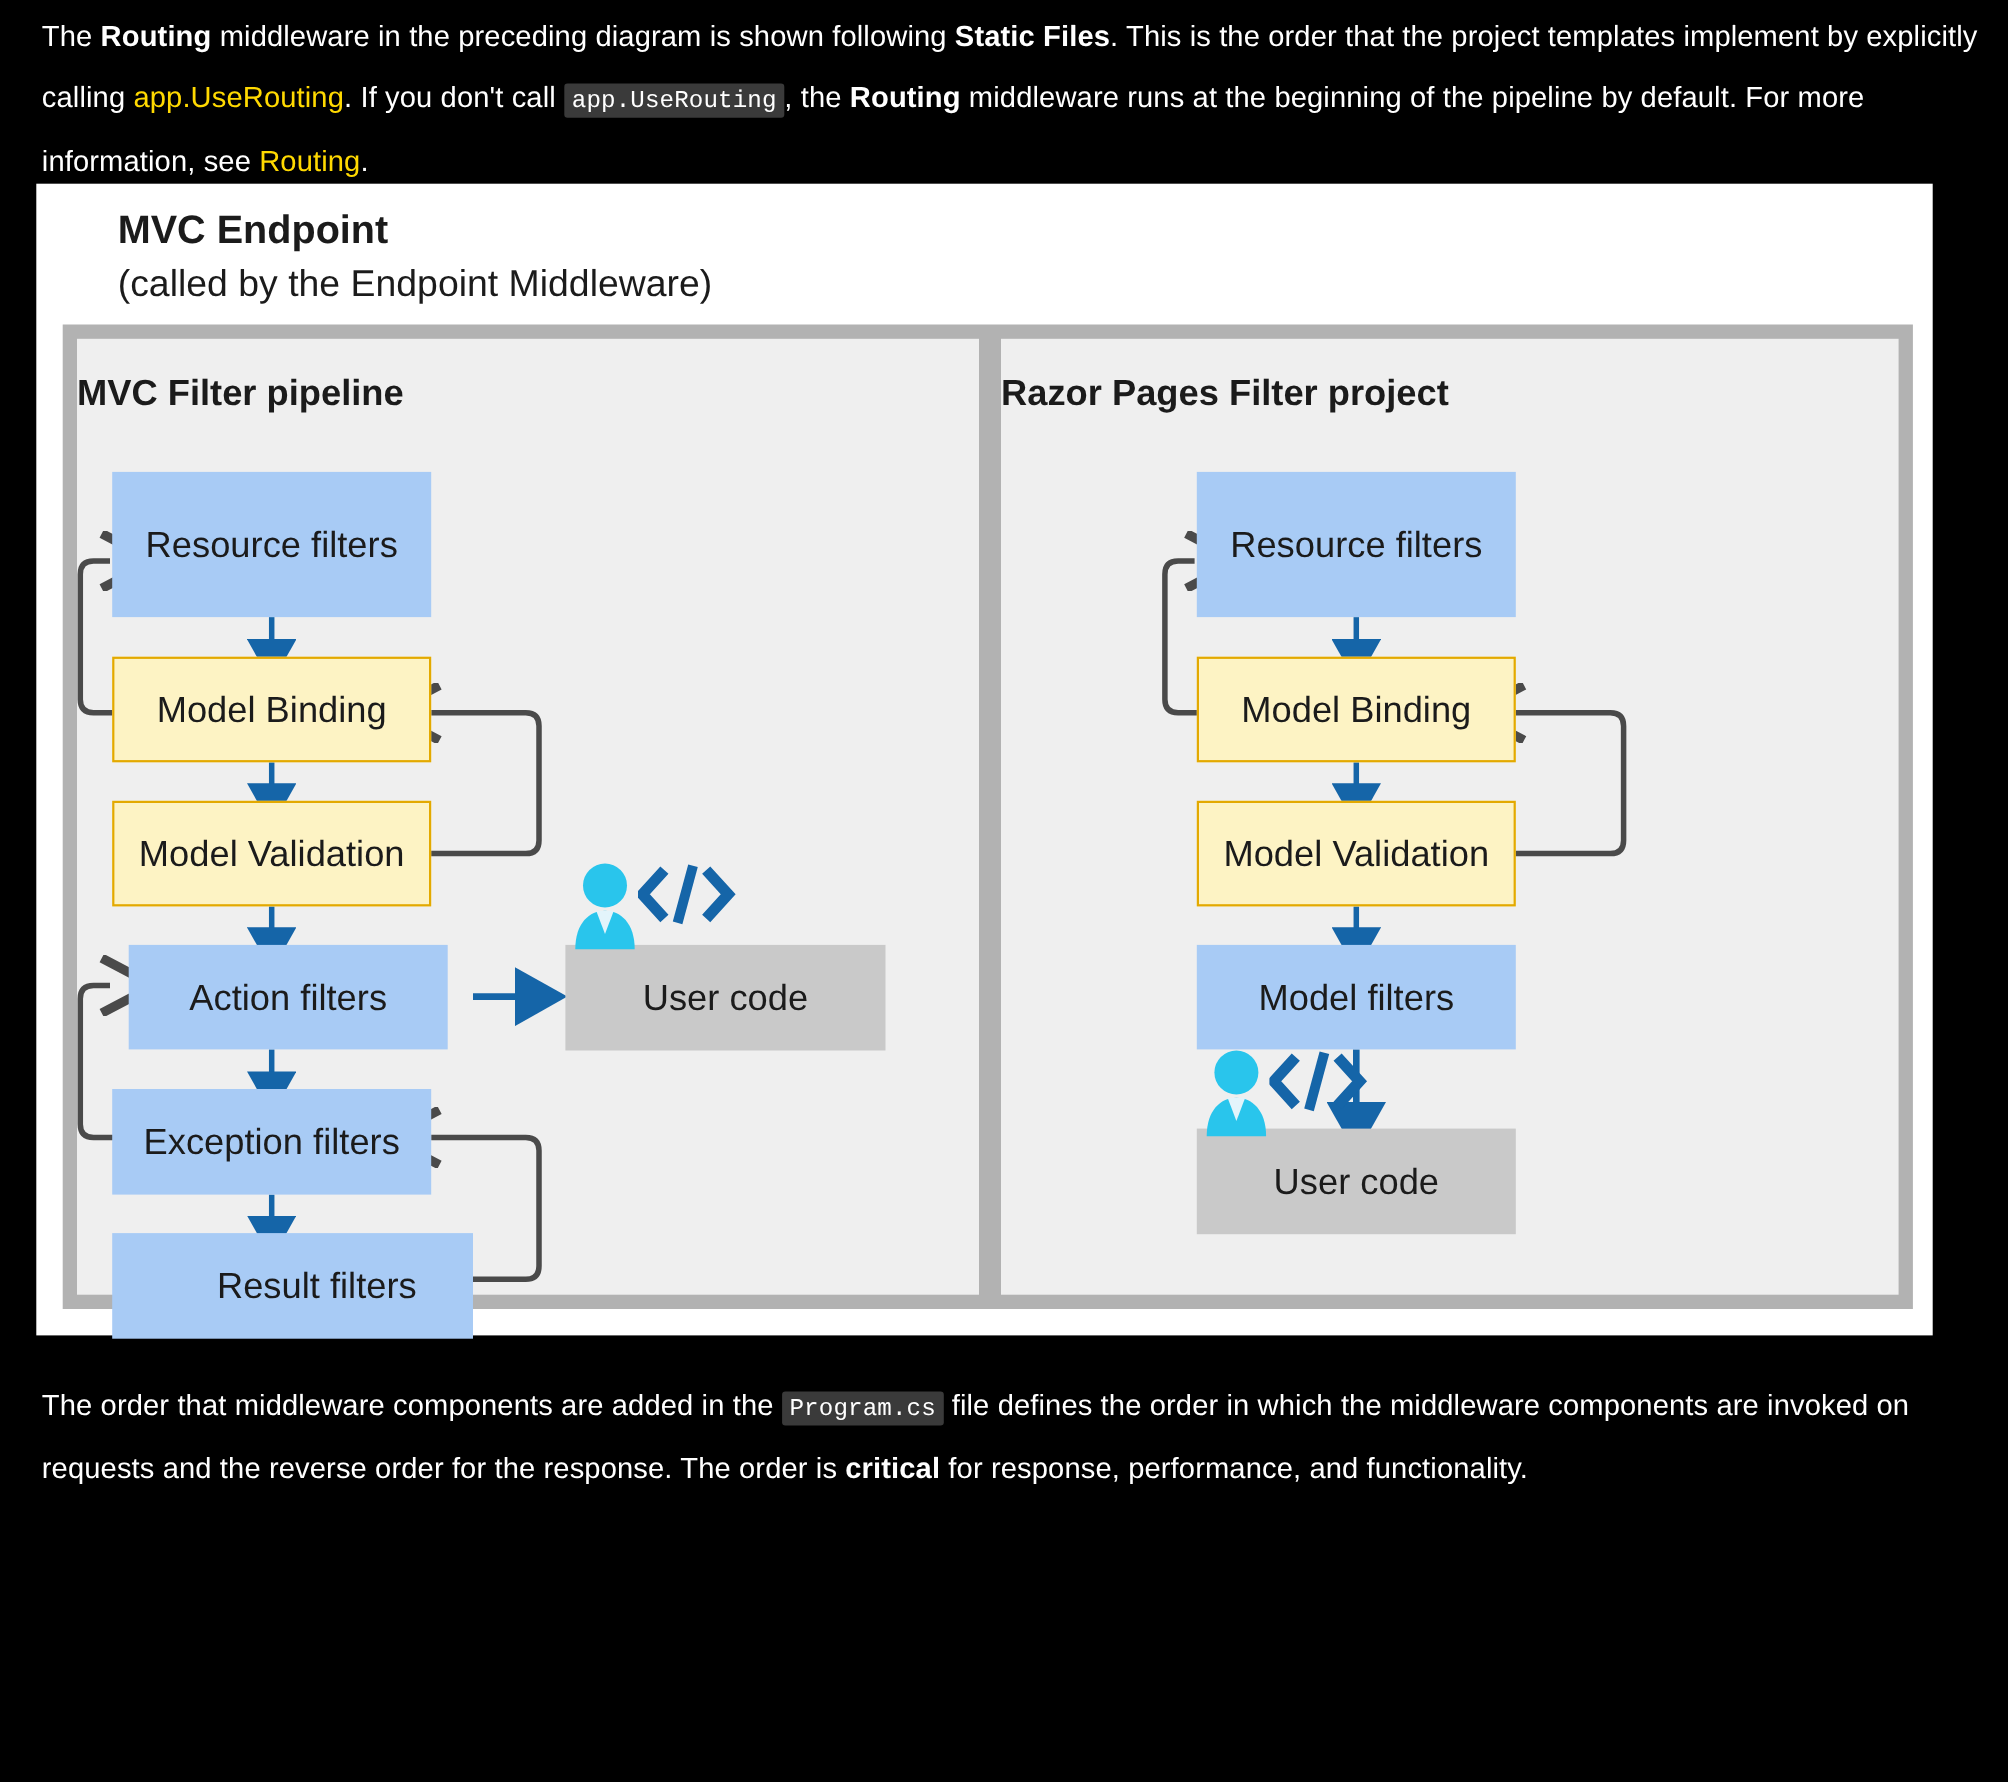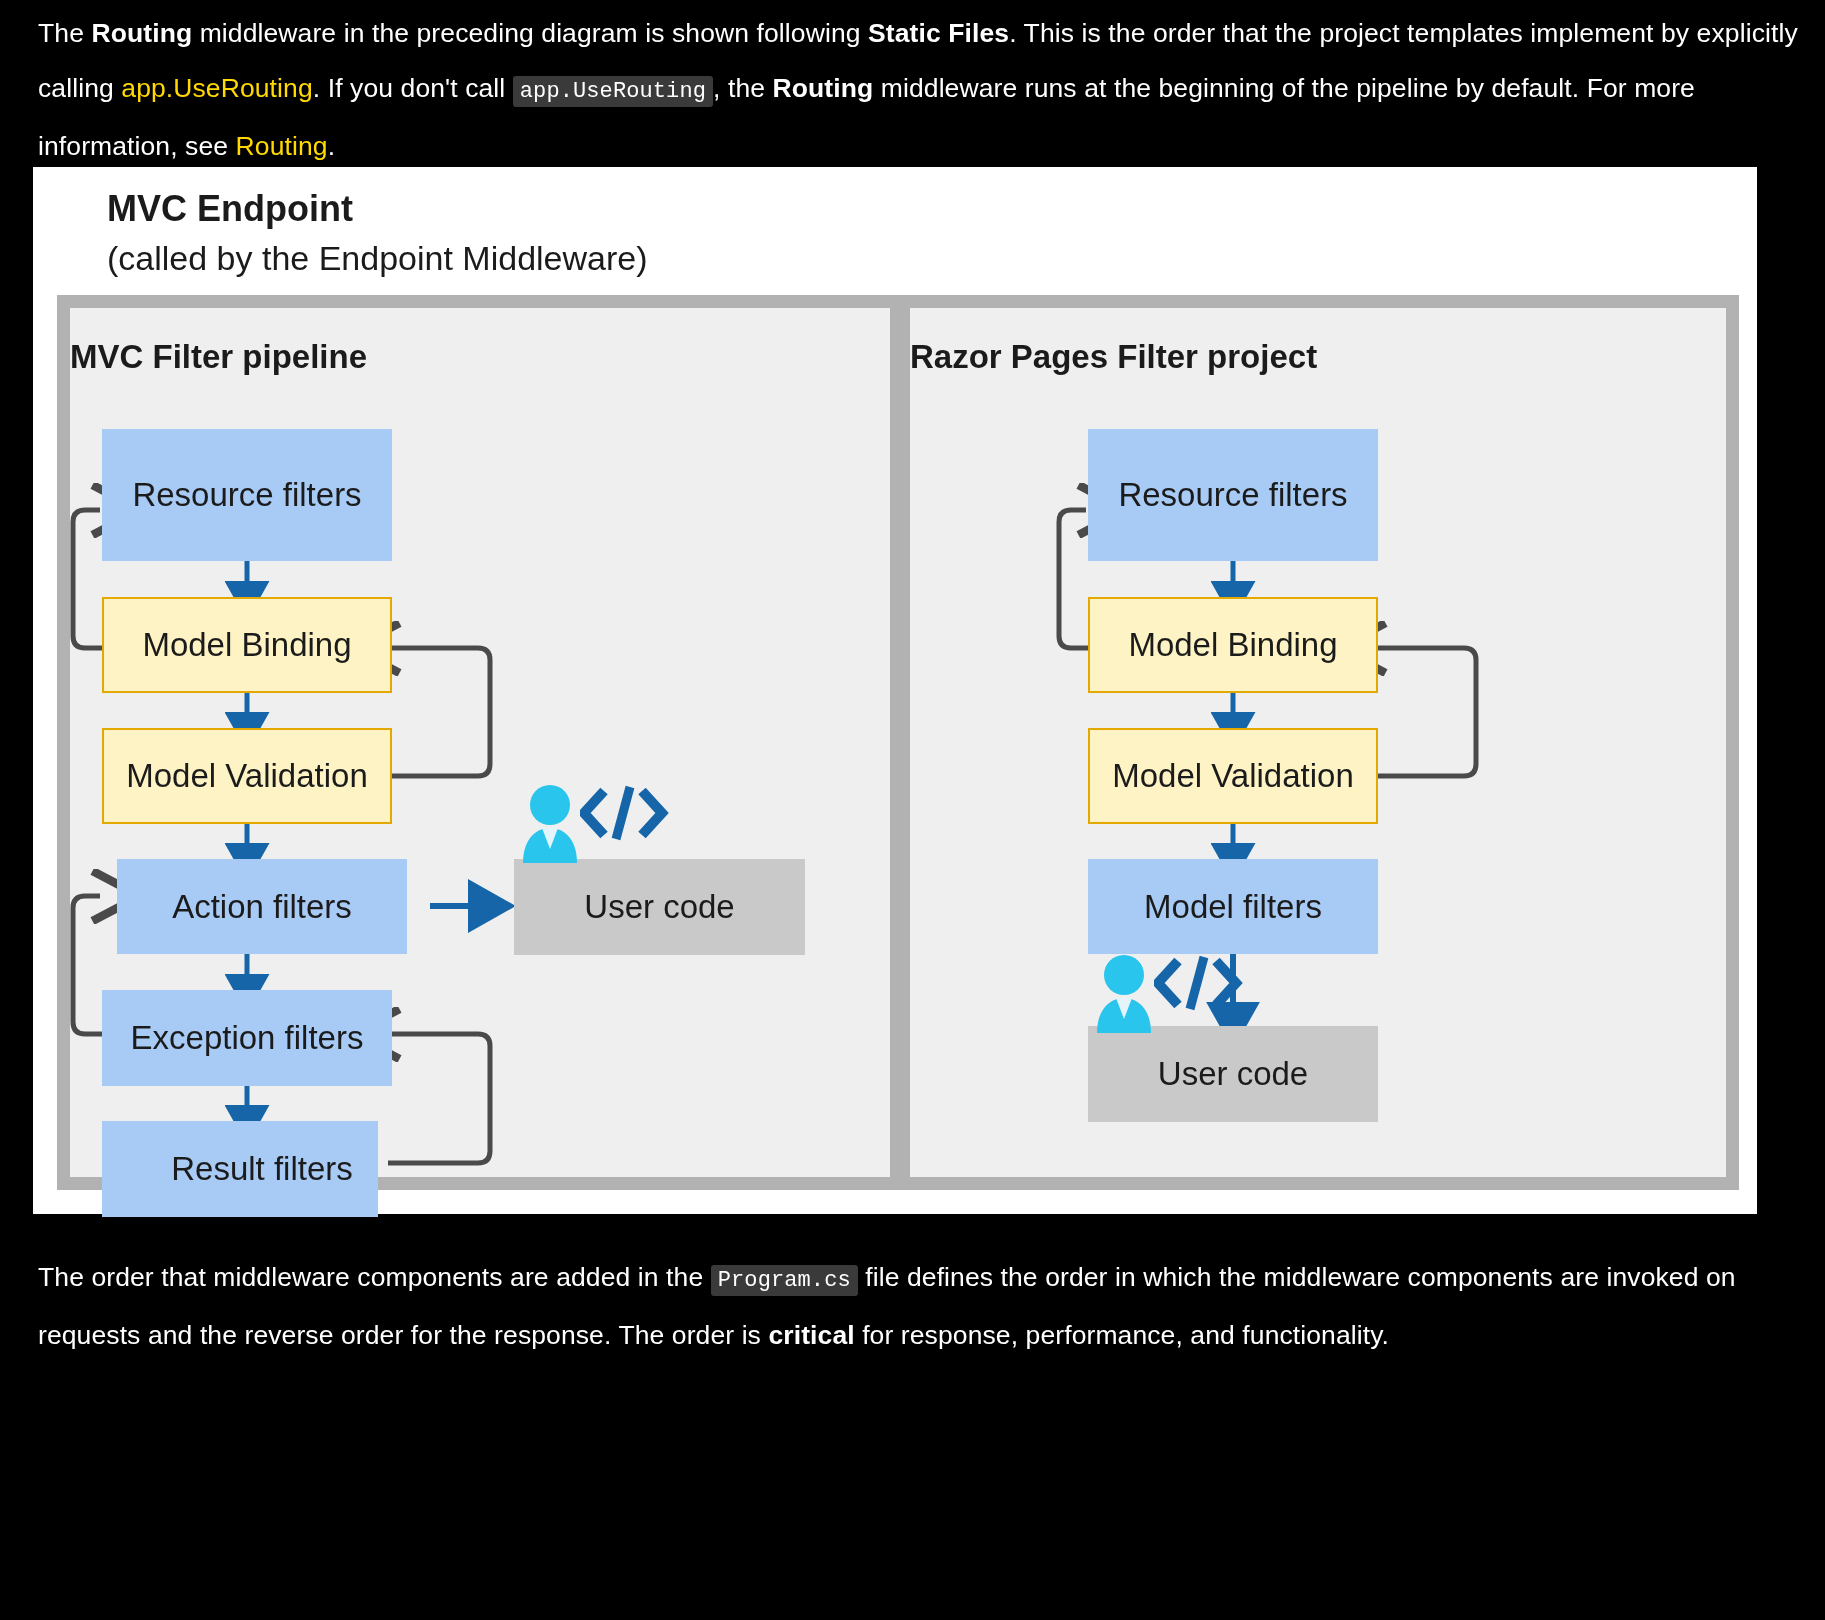--- a/index.html
+++ b/index.html
@@ -118,21 +118,21 @@
       </div>
       <div class="nbox yellow" style="left:32px;top:420px;width:290px;height:96px;">
         <span>Model Validation</span>
       </div>
       <div class="nbox blue" style="left:47px;top:551px;width:290px;height:95px;">
         <span>Action filters</span>
       </div>
       <div class="nbox blue" style="left:32px;top:682px;width:290px;height:96px;">
         <span>Exception filters</span>
       </div>
-      <div class="nbox blue" style="left:32px;top:813px;width:276px;height:96px;padding-left:44px;">
+      <div class="nbox blue" style="left:32px;top:813px;width:328px;height:96px;padding-left:44px;">
         <span>Result filters</span>
       </div>
 
       <div class="nbox greybox" style="left:444px;top:551px;width:291px;height:96px;">
         <span>User code</span>
       </div>
 
       <div class="usericon" style="left:448px;top:475px;width:180px;height:82px;">
         <svg width="180" height="82" viewBox="0 0 180 82">
           <circle cx="32" cy="22" r="20" fill="#29c5ec"></circle>

